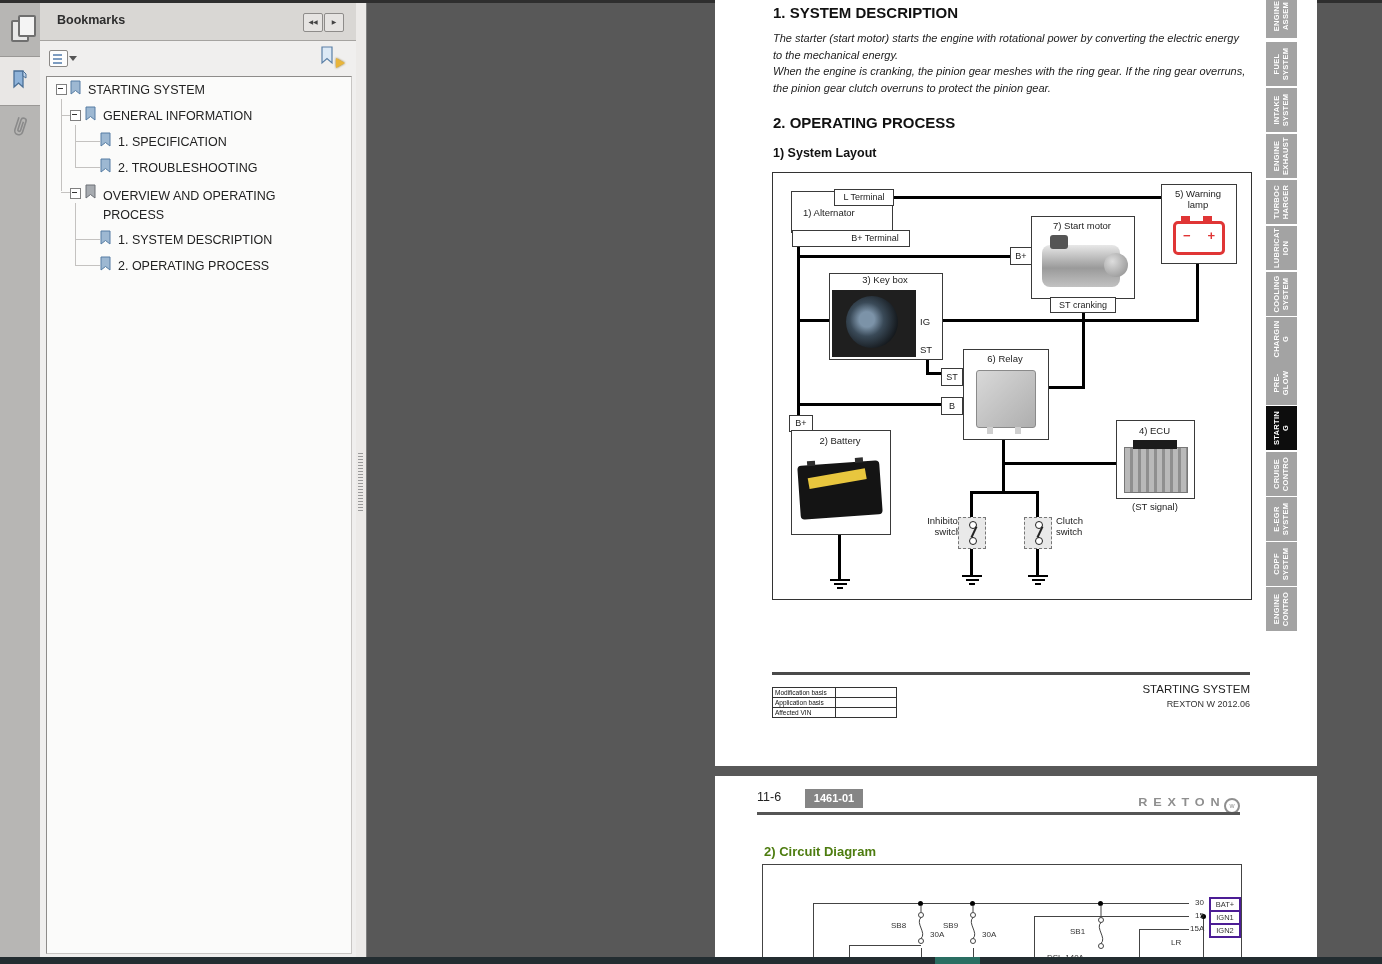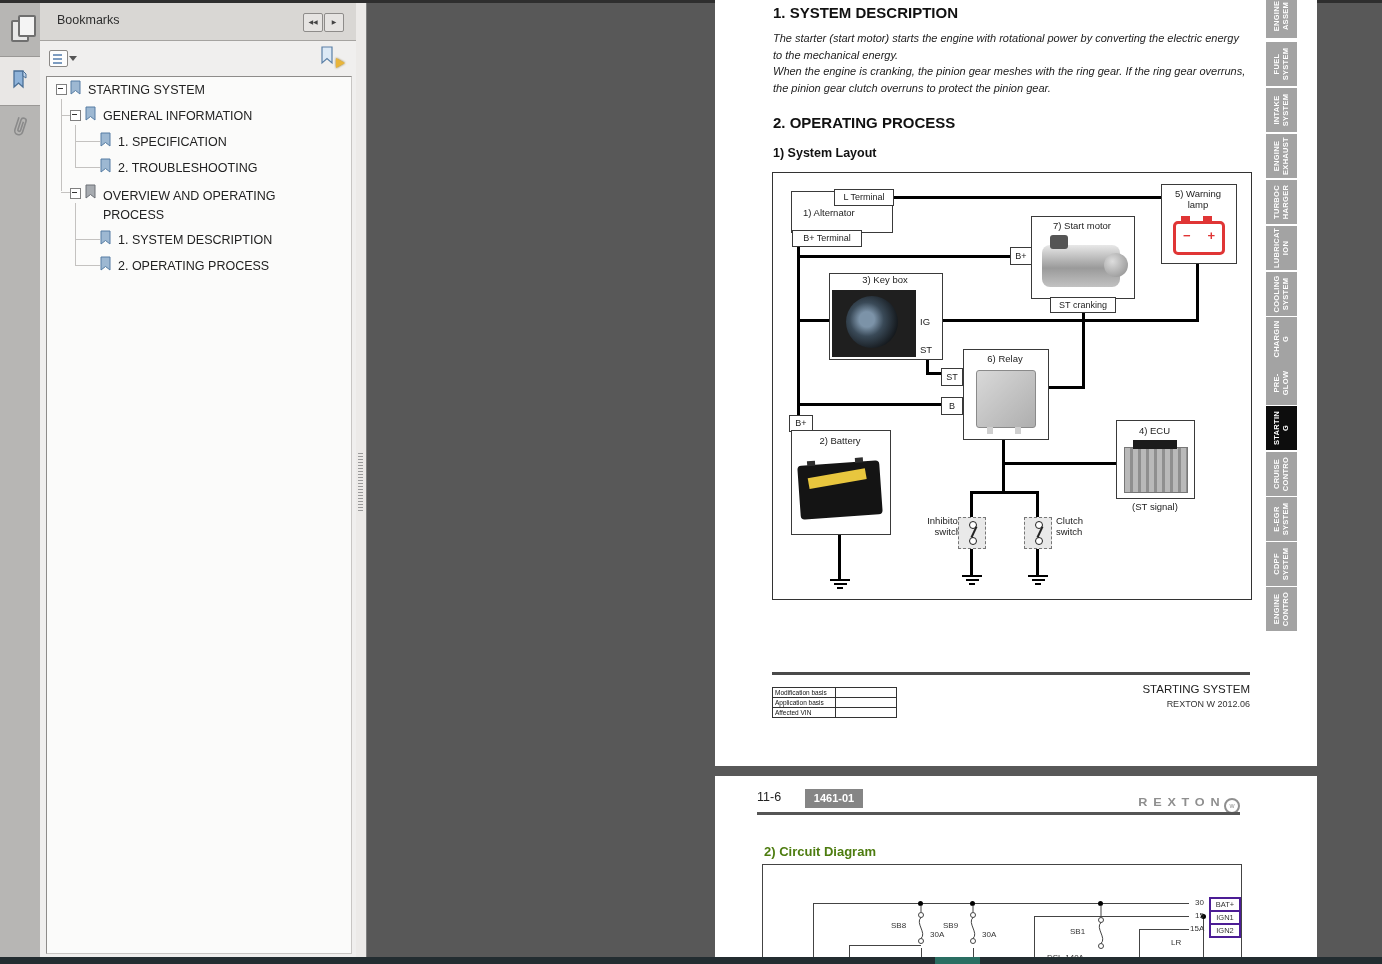--- a/index.html
+++ b/index.html
@@ -12,21 +12,21 @@
   .bottombar .seg{position:absolute;left:935px;top:0;width:45px;height:7px;background:#2a6e62;}
   
   .navstrip{left:0;top:3px;width:40px;height:954px;background:#b7b6b4;border-right:1px solid #8f8e8c;}
   .navbtn{position:absolute;left:0;width:40px;height:48px;}
   .navbtn.sel{background:#e9e7e5;border-top:1px solid #9a9896;border-bottom:1px solid #9a9896;}
   .pagesicon{position:absolute;left:11px;top:12px;width:14px;height:18px;border:2px solid #6f6f6f;background:#e8e8e8;border-radius:2px;}
   .pagesicon::after{content:"";position:absolute;left:5px;top:-7px;width:14px;height:18px;border:2px solid #6f6f6f;background:#f4f4f4;border-radius:2px;}
   
   .panel{left:40px;top:3px;width:316px;height:954px;background:#f0efee;}
   .panel-header{position:absolute;left:0;top:0;width:316px;height:37px;background:#d9d7d4;border-bottom:1px solid #a5a3a0;}
-  .panel-title{position:absolute;left:17px;top:10px;font-size:12.5px;font-weight:normal;color:#2e2e2e;}
+  .panel-title{position:absolute;left:17px;top:10px;font-size:12.5px;font-weight:bold;color:#2e2e2e;}
   .hbtn{position:absolute;top:10px;width:18px;height:17px;background:#e6e4e2;border:1px solid #8e8c8a;border-radius:2px;
         font-size:6px;color:#444;text-align:center;line-height:17px;}
   .ptoolbar{position:absolute;left:0;top:37px;width:316px;height:36px;}
   .opticon{position:absolute;left:9px;top:10px;width:17px;height:15px;border:1px solid #8a8886;background:#fdfdfd;border-radius:2px;}
   .opticon::before{content:"";position:absolute;left:3px;top:3px;width:9px;height:2px;background:#7d9cc0;box-shadow:0 4px 0 #7d9cc0,0 8px 0 #7d9cc0;}
   .optcaret{position:absolute;left:29px;top:16px;width:0;height:0;border-left:4px solid transparent;border-right:4px solid transparent;border-top:5px solid #555;}
   .locbm{position:absolute;right:14px;top:6px;width:22px;height:22px;}
   .goldarrow{position:absolute;right:-3px;bottom:0px;width:0;height:0;border-top:5px solid transparent;border-bottom:5px solid transparent;border-left:9px solid #e8b43a;filter:drop-shadow(0 0 1px #8a6a10);}
   .treebox{position:absolute;left:6px;top:73px;width:304px;height:876px;background:#fbfbfa;
            border:1px solid #8e8c8a;border-right-color:#c8c6c4;border-bottom-color:#c8c6c4;}
@@ -199,21 +199,21 @@
     <div class="wire" style="left:197px;top:318px;width:68px;height:3px;"></div>
     <div class="wire" style="left:197px;top:318px;width:3px;height:27px;"></div>
     <div class="wire" style="left:263px;top:318px;width:3px;height:27px;"></div>
     <div class="wire" style="left:65px;top:360px;width:3px;height:46px;"></div>
     <div class="wire" style="left:197px;top:373px;width:3px;height:29px;"></div>
     <div class="wire" style="left:263px;top:373px;width:3px;height:29px;"></div>
 
     <div class="dbox" style="left:18px;top:18px;width:100px;height:40px;"></div>
     <div class="dlabel" style="left:30px;top:34px;">1) Alternator</div>
     <div class="small-term" style="left:61px;top:16px;width:58px;height:15px;line-height:15px;">L Terminal</div>
-    <div class="small-term" style="left:19px;top:57px;width:68px;height:15px;line-height:15px;">B+ Terminal</div>
+    <div class="small-term" style="left:19px;top:57px;width:68px;height:15px;line-height:15px;padding-left:48px;">B+ Terminal</div>
 
     <div class="dbox" style="left:388px;top:11px;width:74px;height:78px;">
       <div class="dlabel" style="left:0;top:3px;width:72px;">
         <span>5) Warning</span><br>
         <span>lamp</span>
       </div>
       <div class="wlamp" style="left:11px;top:36px;">
         <span style="left:7px;">−</span>
         <span style="right:7px;">+</span>
       </div>

